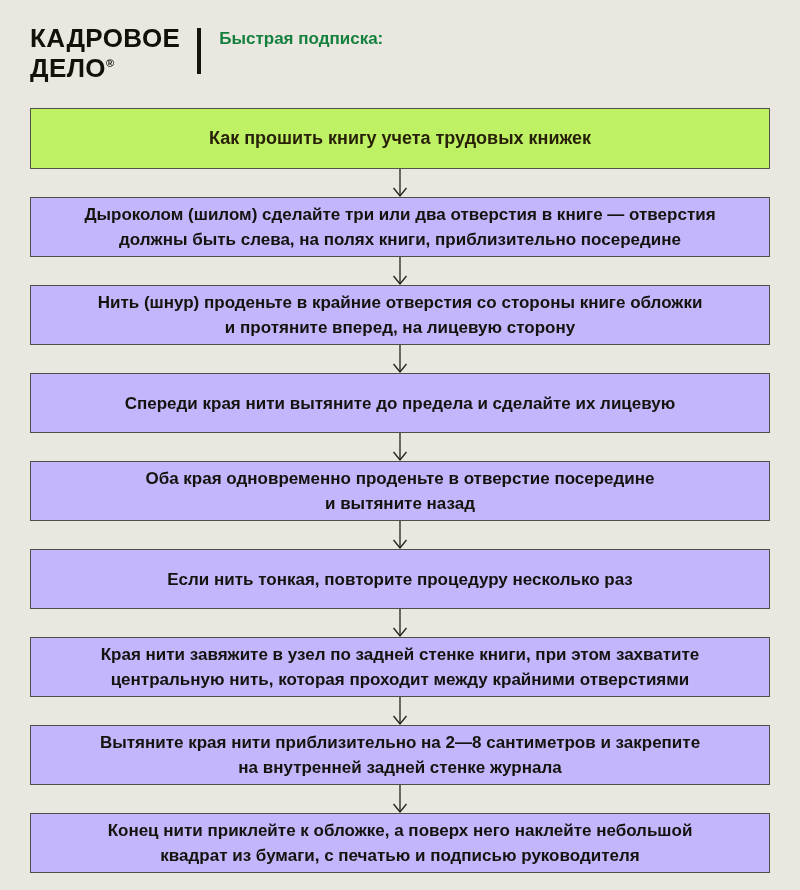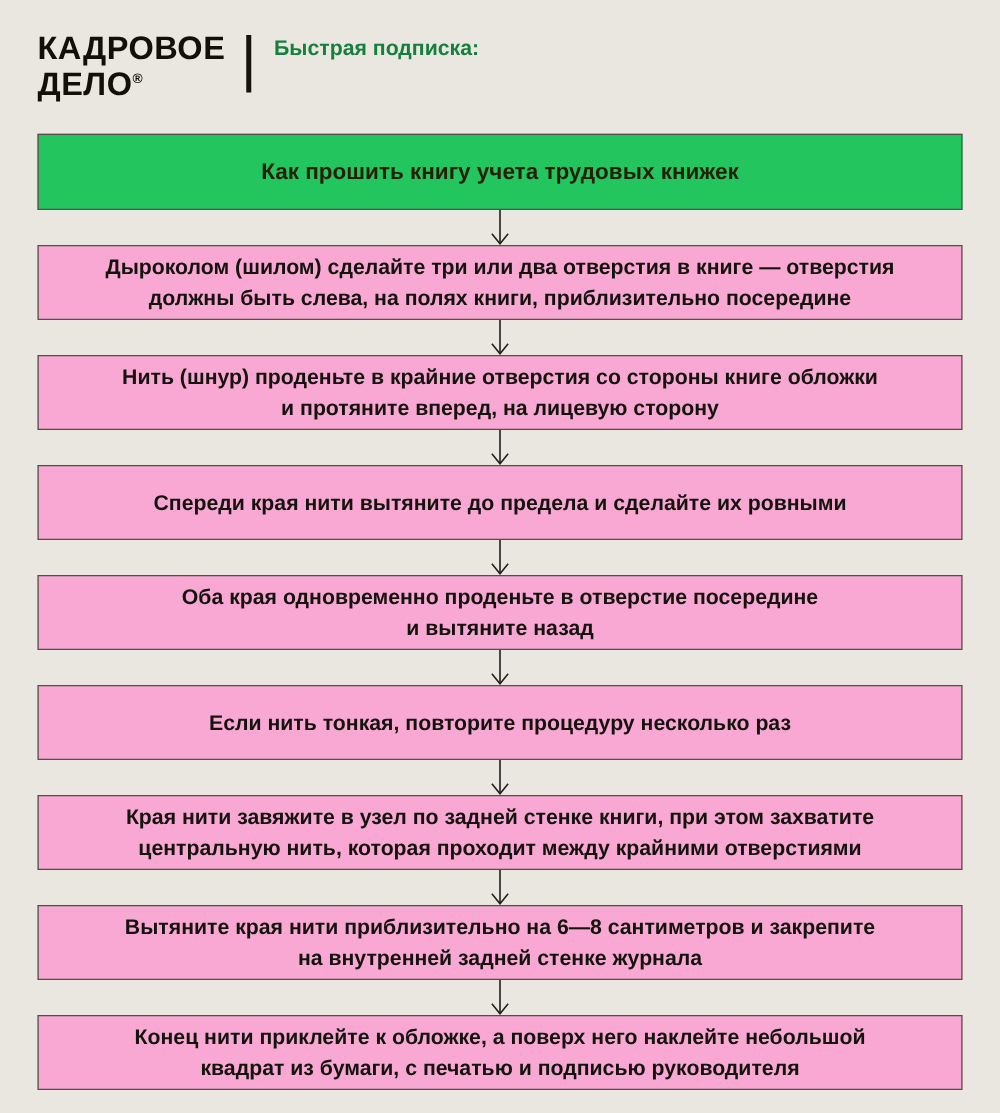--- a/index.html
+++ b/index.html
@@ -45,33 +45,33 @@
     padding-top: 1px;
   }
 
   
   .flow {
     padding: 0 30px;
     margin-top: 27px;
   }
   .title-box {
     height: 59px;
-    background: #22c55e;
+    background: #bef264;
     border: 1.5px solid #55524a;
     display: flex;
     align-items: center;
     justify-content: center;
     text-align: center;
     font-weight: bold;
     font-size: 18px;
     color: #271f07;
   }
   .step-box {
     min-height: 54px;
-    background: #f9a8d4;
+    background: #c4b5fd;
     border: 1.5px solid #514f48;
     display: flex;
     align-items: center;
     justify-content: center;
     text-align: center;
     font-weight: bold;
     font-size: 17px;
     line-height: 25px;
     color: #14130d;
     white-space: pre-line;
@@ -132,21 +132,21 @@
     </div>
 
     <div class="arrow-wrap">
       <svg width="18" height="28" viewBox="0 0 18 28">
           <line x1="9" y1="0" x2="9" y2="26.5" stroke="#22211c" stroke-width="1.3"></line>
           <polyline points="2.5,19 9,27 15.5,19" fill="none" stroke="#22211c" stroke-width="1.3"></polyline>
         </svg>
     </div>
 
     <div class="step-box">
-      <span>Спереди края нити вытяните до предела и сделайте их ровными</span>
+      <span>Спереди края нити вытяните до предела и сделайте их лицевую</span>
     </div>
 
     <div class="arrow-wrap">
       <svg width="18" height="28" viewBox="0 0 18 28">
           <line x1="9" y1="0" x2="9" y2="26.5" stroke="#22211c" stroke-width="1.3"></line>
           <polyline points="2.5,19 9,27 15.5,19" fill="none" stroke="#22211c" stroke-width="1.3"></polyline>
         </svg>
     </div>
 
     <div class="step-box">
@@ -178,21 +178,21 @@
     </div>
 
     <div class="arrow-wrap">
       <svg width="18" height="28" viewBox="0 0 18 28">
           <line x1="9" y1="0" x2="9" y2="26.5" stroke="#22211c" stroke-width="1.3"></line>
           <polyline points="2.5,19 9,27 15.5,19" fill="none" stroke="#22211c" stroke-width="1.3"></polyline>
         </svg>
     </div>
 
     <div class="step-box">
-      <span>Вытяните края нити приблизительно на 6—8 сантиметров и закрепите
+      <span>Вытяните края нити приблизительно на 2—8 сантиметров и закрепите
 на внутренней задней стенке журнала</span>
     </div>
 
     <div class="arrow-wrap">
       <svg width="18" height="28" viewBox="0 0 18 28">
           <line x1="9" y1="0" x2="9" y2="26.5" stroke="#22211c" stroke-width="1.3"></line>
           <polyline points="2.5,19 9,27 15.5,19" fill="none" stroke="#22211c" stroke-width="1.3"></polyline>
         </svg>
     </div>
 

